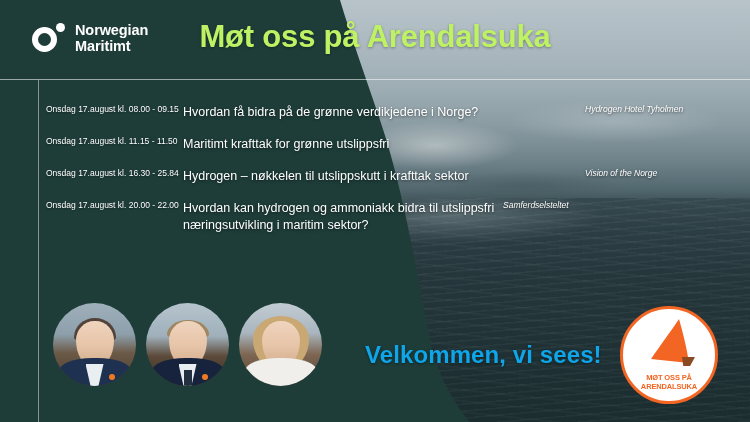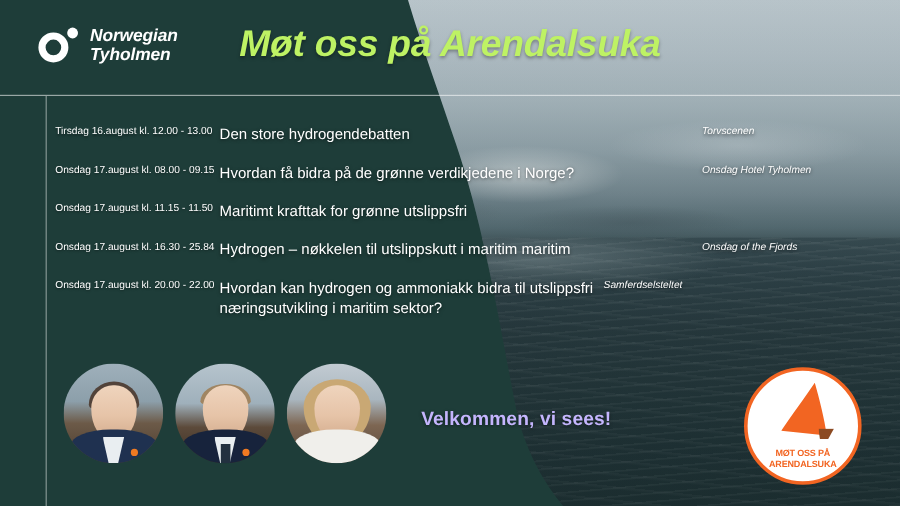--- a/index.html
+++ b/index.html
@@ -77,21 +77,20 @@
     background: linear-gradient(180deg, rgba(30,61,57,.10) 0%, rgba(30,61,57,.18) 50%, rgba(30,61,57,.30) 100%);
   }
 
   
   .header {
     position: absolute;
     left: 0; top: 0;
     width: 750px;
     height: 80px;
     z-index: 4;
-    font-style: italic;
   }
   .logo {
     position: absolute;
     left: 32px;
     top: 21px;
     display: flex;
     align-items: center;
     gap: 9px;
   }
   .logo-mark {
@@ -297,24 +296,24 @@
     height: 6px;
     border-radius: 50%;
     background: #f07a22;
     bottom: 6px;
     right: 21px;
   }
 
   
   .welcome {
     position: absolute;
-    left: 351px;
+    left: 365px;
     top: 341px;
-    color: #c4b5fd;
-    font-size: 16px;
+    color: #0ea5e9;
+    font-size: 24px;
     font-weight: bold;
     letter-spacing: 0.1px;
     text-shadow: 0 1px 3px rgba(0,0,0,.45);
     z-index: 6;
   }
 
   
   .badge {
     position: absolute;
     left: 620px;
@@ -377,52 +376,47 @@
   </div>
 
   <div class="header">
     <div class="logo">
       <div class="logo-mark">
         <div class="logo-ring"></div>
         <div class="logo-dot"></div>
       </div>
       <div class="logo-text">
         <div>Norwegian</div>
-        <div>Tyholmen</div>
+        <div>Maritimt</div>
       </div>
     </div>
     <div class="slide-title">Møt oss på Arendalsuka</div>
   </div>
 
   <div class="rule-h"></div>
   <div class="rule-v"></div>
 
   <div class="schedule">
 
-    <div class="event-row" style="height:32px">
-      <div class="event-when">Tirsdag 16.august kl. 12.00 - 13.00</div>
-      <div class="event-title">Den store hydrogendebatten</div>
-      <div class="event-venue">Torvscenen</div>
-    </div>
 
     <div class="event-row" style="height:31px">
       <div class="event-when">Onsdag 17.august kl. 08.00 - 09.15</div>
       <div class="event-title">Hvordan få bidra på de grønne verdikjedene i Norge?</div>
-      <div class="event-venue">Onsdag Hotel Tyholmen</div>
+      <div class="event-venue">Hydrogen Hotel Tyholmen</div>
     </div>
 
     <div class="event-row" style="height:32px">
       <div class="event-when">Onsdag 17.august kl. 11.15 - 11.50</div>
       <div class="event-title">Maritimt krafttak for grønne utslippsfri</div>
     </div>
 
     <div class="event-row" style="height:32px">
       <div class="event-when">Onsdag 17.august kl. 16.30 - 25.84</div>
-      <div class="event-title">Hydrogen – nøkkelen til utslippskutt i maritim maritim</div>
-      <div class="event-venue">Onsdag of the Fjords</div>
+      <div class="event-title">Hydrogen – nøkkelen til utslippskutt i krafttak sektor</div>
+      <div class="event-venue">Vision of the Norge</div>
     </div>
 
     <div class="event-row" style="height:40px">
       <div class="event-when">Onsdag 17.august kl. 20.00 - 22.00</div>
       <div class="event-title" style="max-width:320px">Hvordan kan hydrogen og ammoniakk bidra til utslippsfri næringsutvikling i maritim sektor?</div>
       <div class="event-venue">Samferdselsteltet</div>
     </div>
 
   </div>
 

